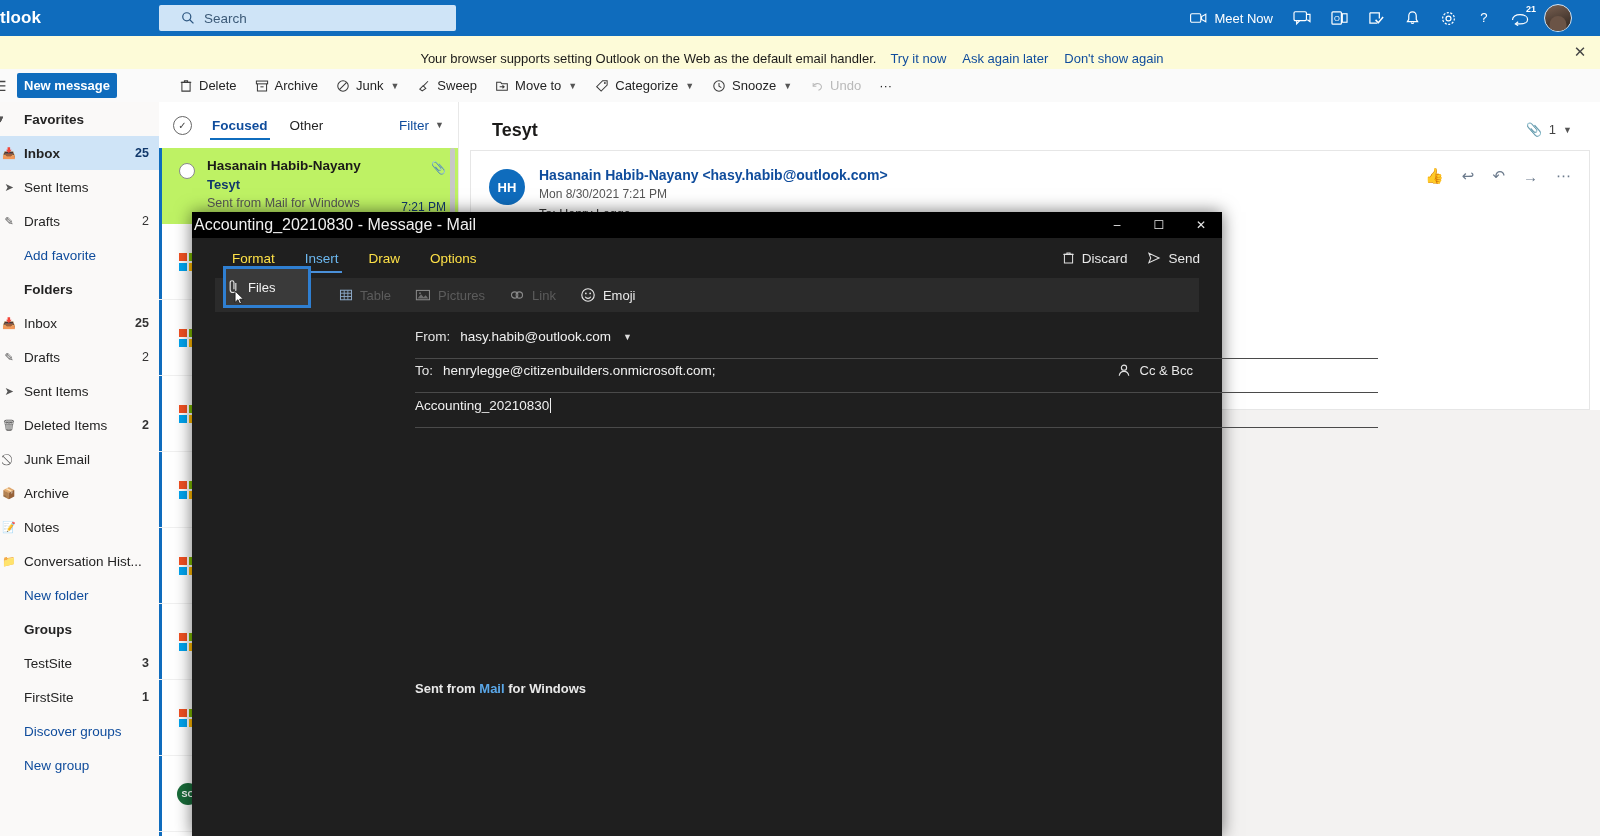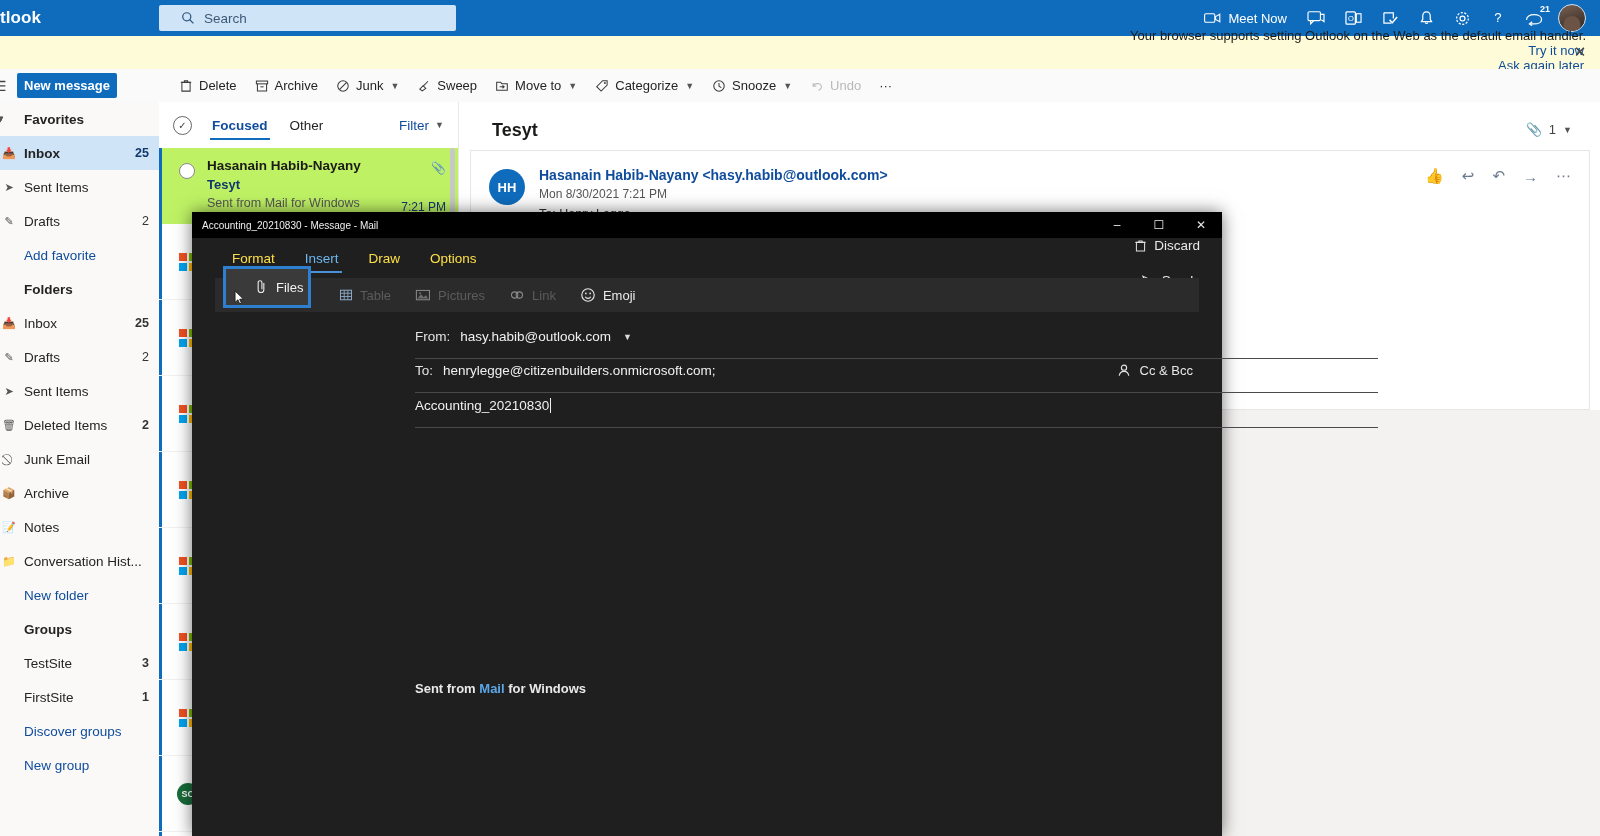--- a/index.html
+++ b/index.html
@@ -21,21 +21,21 @@
     color: #ffffff; font-size: 17px; font-weight: 600;
     margin-left: -16px; padding-left: 16px; letter-spacing: .1px;
   }
   .searchbox {
     position: absolute; left: 159px; top: 5px; width: 297px; height: 26px;
     background: #cfe4f7; border-radius: 2px;
     display: flex; align-items: center; padding: 0 22px; gap: 9px;
   }
   .searchbox .ph { color: #3c5a78; font-size: 13.5px; }
   .topright {
-    position: absolute; right: 8px; top: 0; height: 36px;
+    position: absolute; right: 22px; top: 0; height: 36px;
     display: flex; align-items: center; gap: 0px;
   }
   .tr-item {
     height: 36px; display: flex; align-items: center; gap: 7px;
     padding: 0 10px; color: #fff; font-size: 13px; position: relative;
   }
   .badge-21 {
     position: absolute; top: 4px; right: 4px;
     font-size: 9px; color: #fff; font-weight: 700;
   }
@@ -47,22 +47,22 @@
   }
   .avatar-top::after{
     content:""; position:absolute; left:50%; top:52%;
     width:17px; height:17px; border-radius:50% 50% 45% 45%;
     background:#6b5446; transform:translate(-50%,-18%);
   }
 
   
   .notifbar {
     position: absolute; left: 0; top: 36px; width: 1600px; height: 44px;
-    background: #fdfbd8; display: flex; align-items: flex-end; justify-content: center;
-    font-size: 13px; color: #1b1a19; gap: 0; flex-direction: column;
+    background: #fdfbd8; display: flex; align-items: center; justify-content: center;
+    font-size: 13px; color: #1b1a19; gap: 0;
   }
   .notif-text { margin-right: 14px; }
   .notif-link { color: #0f4c9c; margin-right: 16px; cursor: pointer; }
   .notif-close {
     position: absolute; right: 12px; top: 8px; width: 16px; height: 16px;
     color: #444; font-size: 15px; line-height: 16px; text-align: center; cursor: pointer;
   }
 
   
   .cmdbar {
@@ -191,42 +191,42 @@
   .rp-acts span { cursor: pointer; font-size: 15px; }
 
   
   .dialog {
     position: absolute; left: 192px; top: 212px; width: 1030px; height: 624px;
     background: #1f1f1f; box-shadow: 0 0 16px rgba(0,0,0,.55);
   }
   .dlg-title {
     height: 26px; background: #000; display: flex; align-items: center; position: relative;
   }
-  .dlg-title .t { margin-left: 10px; font-size: 10px; color: #f0f0f0; }
+  .dlg-title .t { margin-left: 2px; font-size: 16px; color: #f0f0f0; }
   .wctl { position: absolute; top: 0; height: 26px; width: 42px; display:flex; align-items:center; justify-content:center; color:#e8e8e8; font-size:12px; cursor:pointer; }
   .wctl.min { right: 84px; } .wctl.max { right: 42px; } .wctl.close { right: 0; }
   .dlg-tabs { height: 40px; position: relative; display: flex; align-items: center; padding-left: 25px; }
   .dtab {
     position: relative; height: 40px; display: flex; align-items: center; padding: 0 15px;
     color: #fde047; font-size: 13.5px; cursor: pointer;
   }
   .dtab.act { color: #6cb8f0; }
   .dtab.act::after { content:""; position:absolute; left:12px; right:12px; bottom:5px; height:2.5px; background:#4a90d9; }
-  .dlg-right { position: absolute; right: 22px; top: 0; height: 40px; display: flex; align-items: center; gap: 20px; flex-direction: column; }
+  .dlg-right { position: absolute; right: 22px; top: 0; height: 40px; display: flex; align-items: center; gap: 20px; }
   .dbtn { display: flex; align-items: center; gap: 7px; color: #e8e8e8; font-size: 13.5px; cursor: pointer; }
 
   .ribbon {
     position: absolute; left: 23px; top: 66px; right: 23px; height: 34px;
     background: #2b2b2b; display: flex; align-items: center; padding-left: 8px;
   }
   .rbtn { display: flex; align-items: center; gap: 7px; height: 28px; padding: 0 12px; color: #eaeaea; font-size: 13px; cursor: pointer; }
   .rbtn.dis { color: #5c5c5c; }
   .files-wrap {
     position: absolute; left: 8px; top: -12px; width: 88px; height: 42px;
-    border: 3px solid #2f7fd1; background: #3a3a3a; display: flex; align-items: center; padding-left: 28px; gap: 8px;
+    border: 3px solid #2f7fd1; background: #3a3a3a; display: flex; align-items: center; padding-left: 0; gap: 8px;
     color: #f2f2f2; font-size: 13px; cursor: pointer;
   }
   .cursor-ar { position: absolute; left: 42px; top: 78px; width: 11px; height: 16px; pointer-events: none; }
 
   .fldrow { position: absolute; left: 223px; right: 0; display: flex; align-items: center; }
   .fld-lbl { color: #e3e3e3; font-size: 13.5px; margin-right: 10px; }
   .fld-val { color: #f0f0f0; font-size: 13.5px; }
   .fld-line { position: absolute; left: 223px; width: 963px; height: 1px; background: #4a4a4a; }
   .ccbcc { position: absolute; right: 29px; display: flex; align-items: center; gap: 9px; color: #e8e8e8; font-size: 13px; cursor: pointer; }
   .caret-ins { display: inline-block; width: 1px; height: 15px; background: #eee; margin-left: 1px; vertical-align: -3px; }

